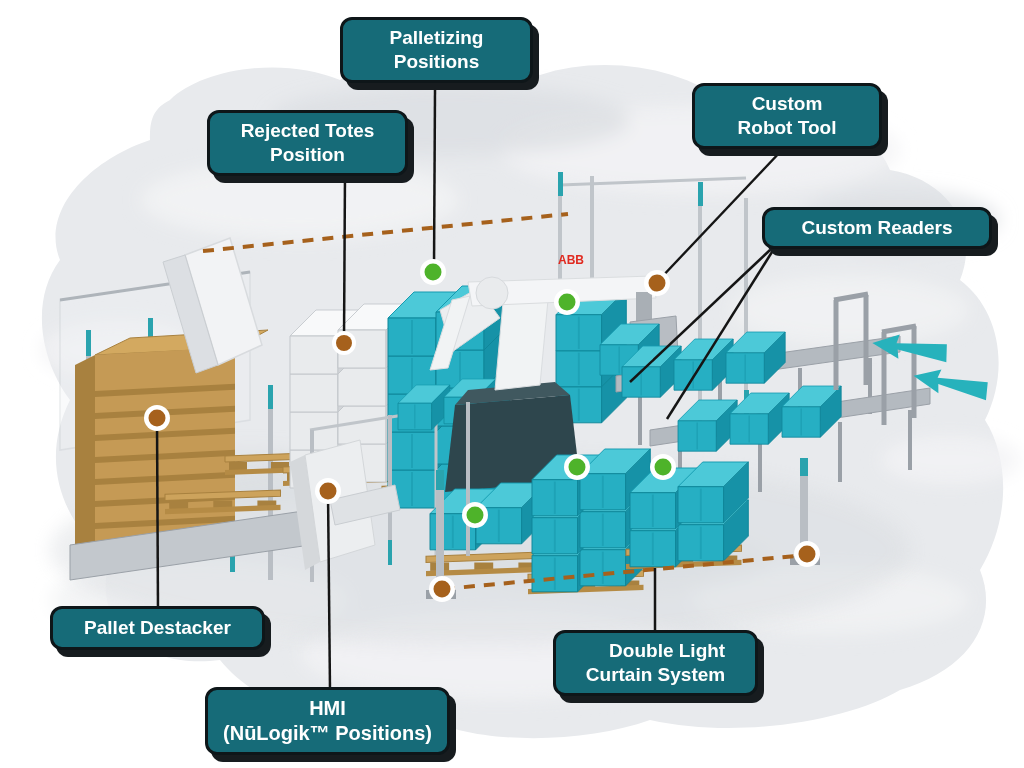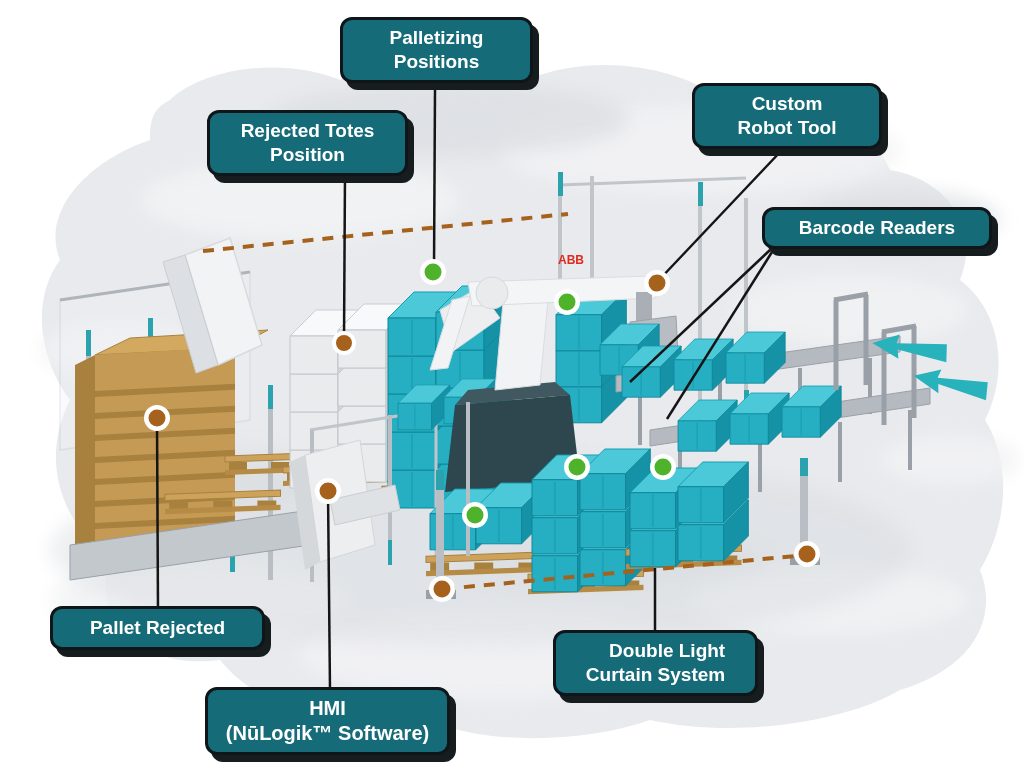--- a/index.html
+++ b/index.html
@@ -323,20 +323,20 @@
     <path d="M0,12 L26,0 L24,9 L74,3 L76,21 L26,15 L28,24 Z" transform="translate(916,364) rotate(12)"></path>
   </g>
 </svg>
 
 <div class="callout" id="co-palletizing">Palletizing
 Positions</div>
 <div class="callout" id="co-rejected">Rejected Totes
 Position</div>
 <div class="callout" id="co-custom">Custom
 Robot Tool</div>
-<div class="callout" id="co-barcode">Barcode Readers</div>
-<div class="callout" id="co-destacker">Pallet Rejected</div>
+<div class="callout" id="co-barcode">Custom Readers</div>
+<div class="callout" id="co-destacker">Pallet Destacker</div>
 <div class="callout" id="co-hmi">HMI
-(NūLogik™ Software)</div>
+(NūLogik™ Positions)</div>
 <div class="callout" id="co-double">Double Light
 Curtain System</div>
 
 </div>
 
 </body></html>

